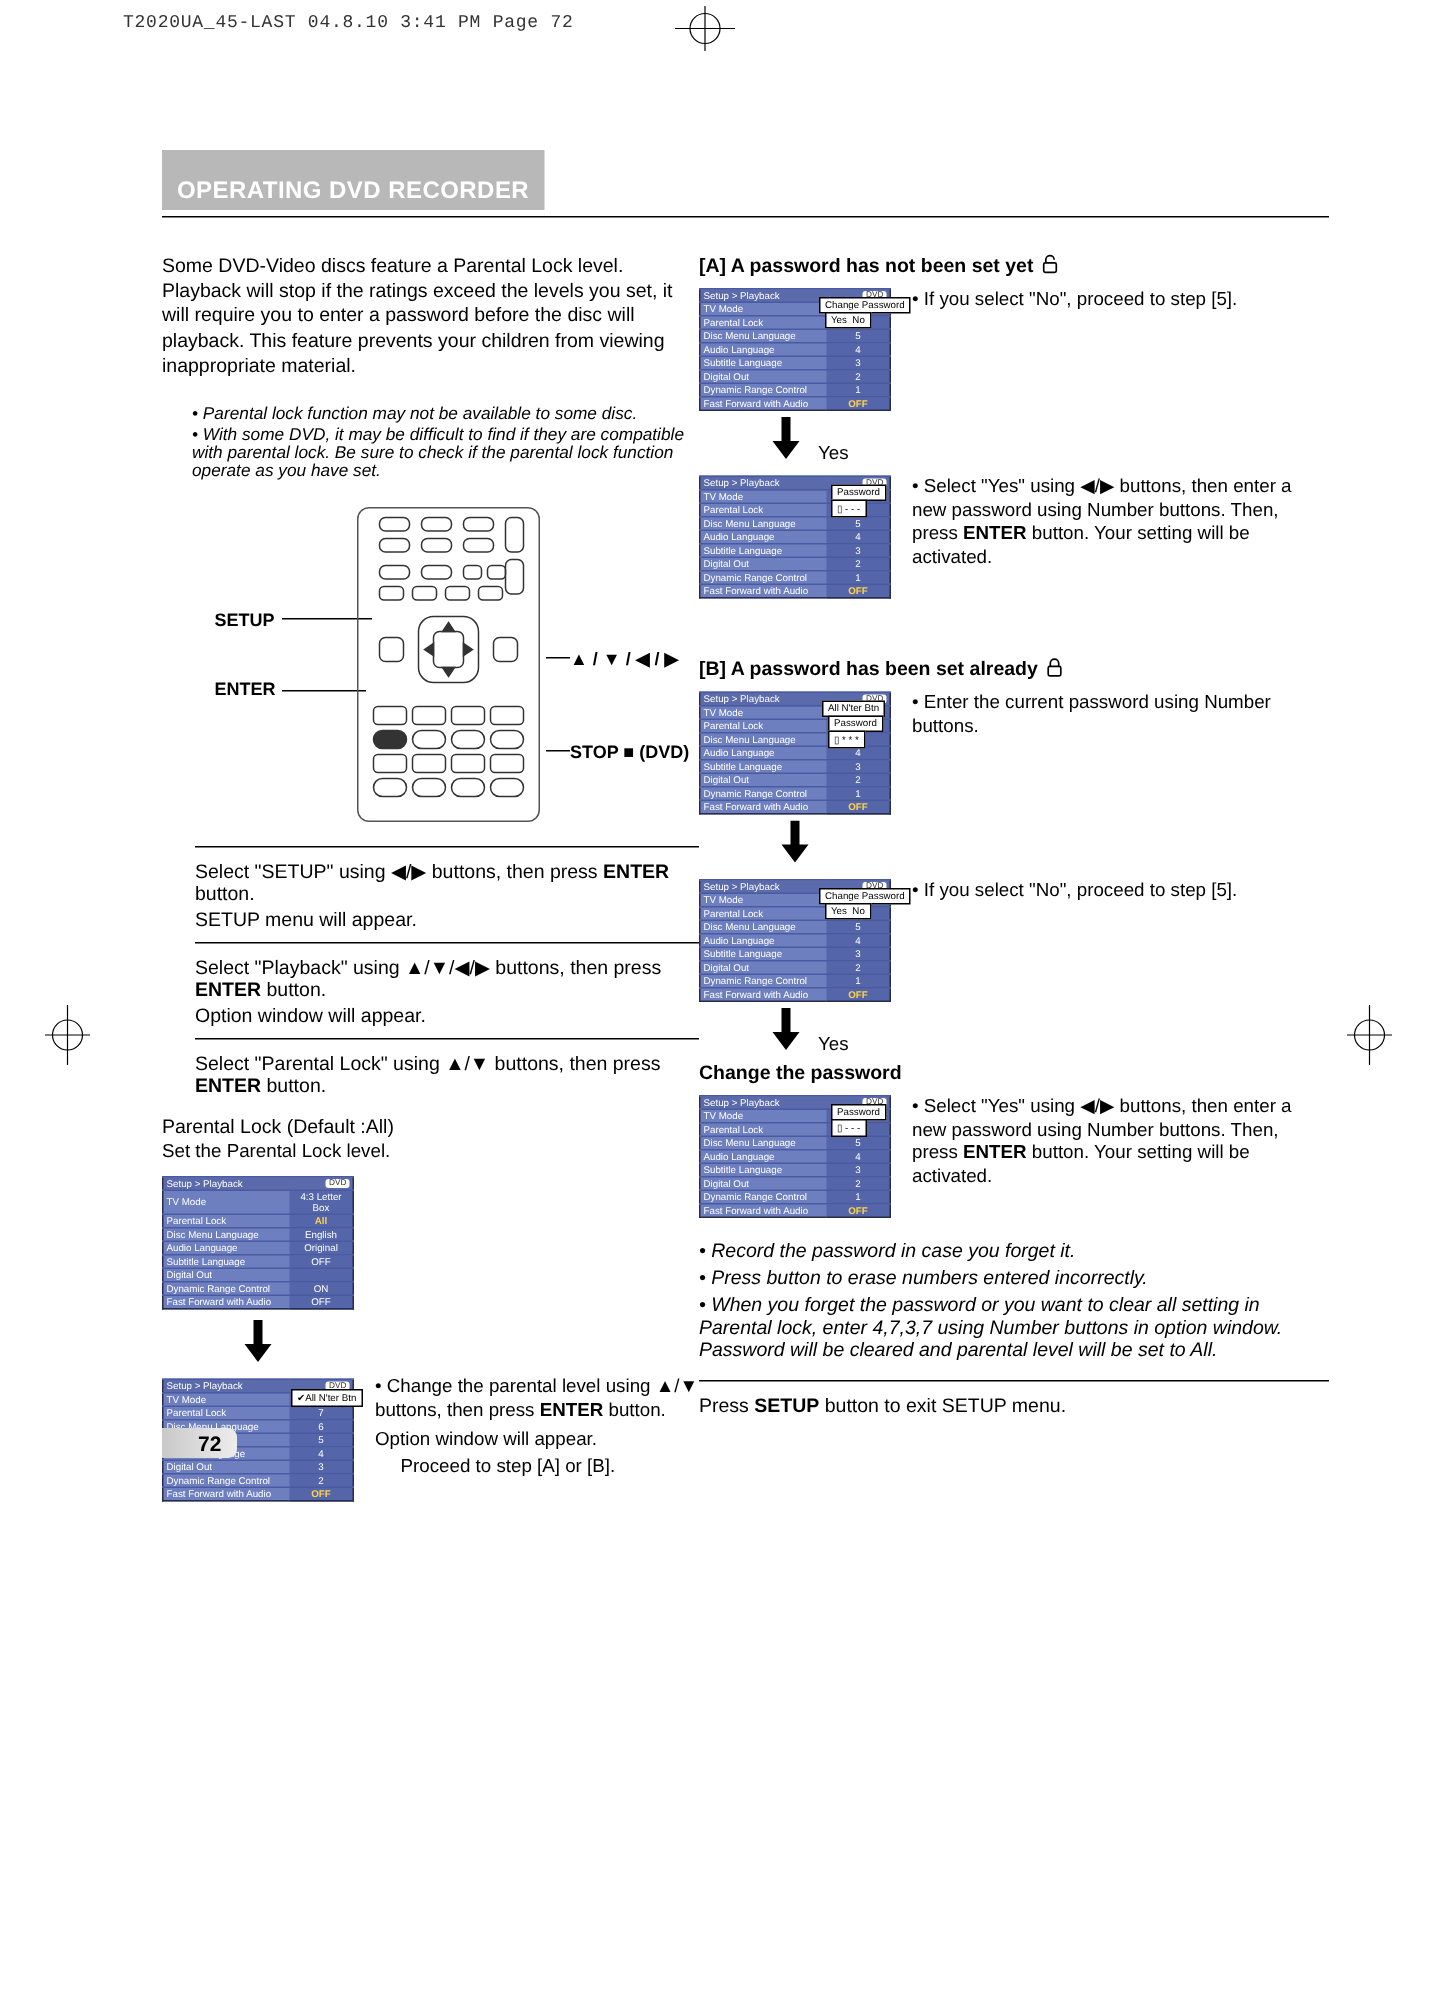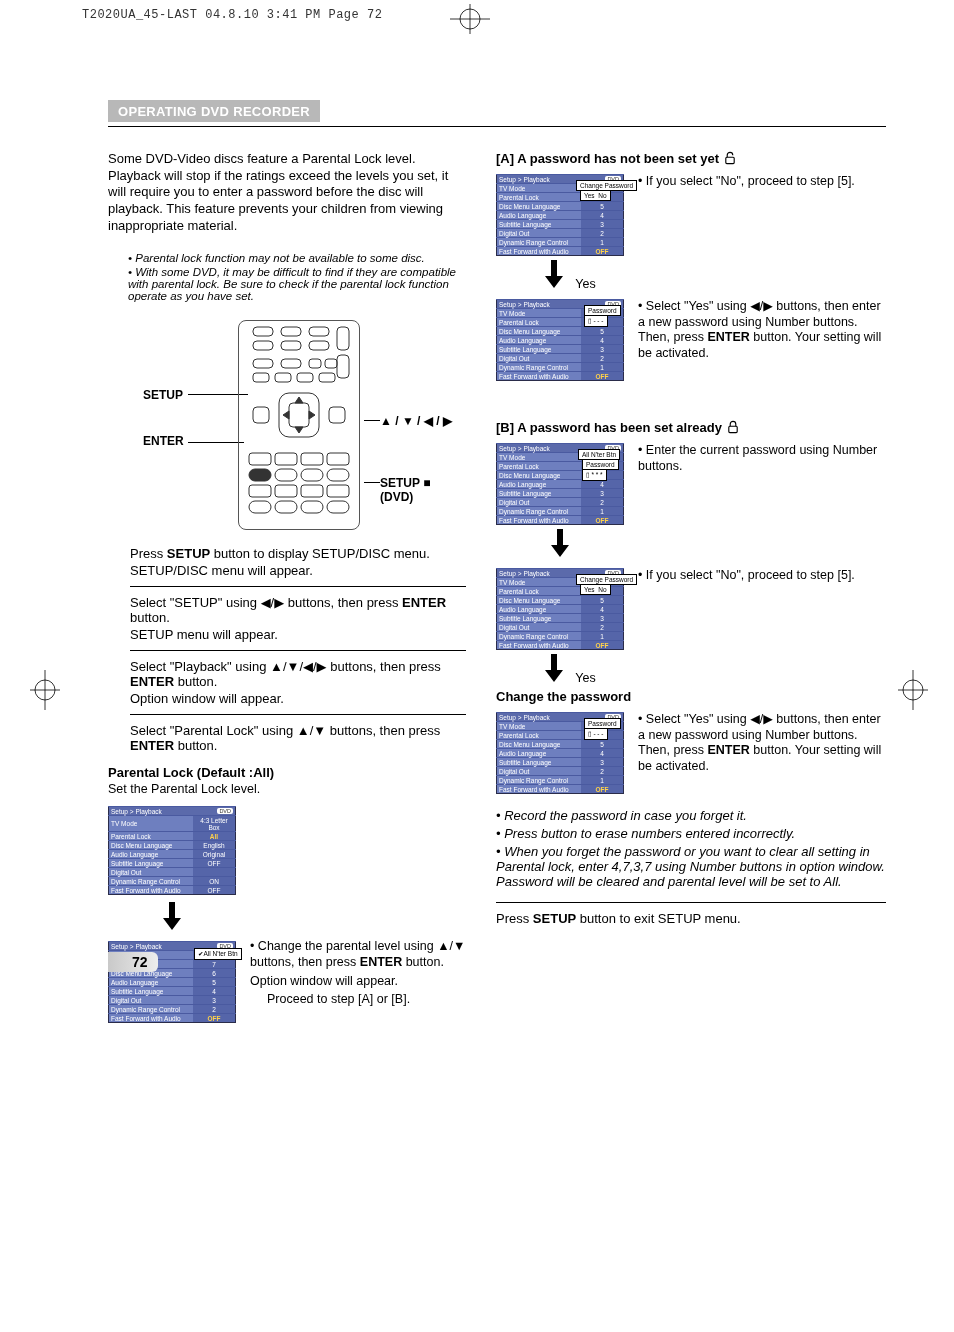--- a/index.html
+++ b/index.html
@@ -9,27 +9,27 @@
   
   .cm line{stroke:#000;stroke-width:.8}
   .cm circle{fill:none;stroke:#000;stroke-width:.8}
   .cropmark-top{position:absolute;top:4px;left:450px}
   .cropmark-left{position:absolute;top:670px;left:30px}
   .cropmark-right{position:absolute;top:670px;left:898px}
   .cropmark-bottom{position:absolute;top:1302px;left:450px}
 
   .content{position:absolute;top:100px;left:108px;right:68px;bottom:70px}
 
-  .op-bar{display:inline-block;background:#b8b8b8;color:#fff;font-weight:bold;font-size:13px;padding:4px 10px 3px 10px;letter-spacing:.3px}
+  .op-bar{display:inline-block;background:#b8b8b8;color:#fff;font-weight:bold;font-size:16px;padding:19px 10px 3px 10px;letter-spacing:.3px}
   .title-row{margin-top:6px}
   .title-row .big{font-size:36px;font-weight:bold;letter-spacing:1px}
   .title-row .rest{font-size:18px;font-weight:bold;letter-spacing:.6px}
   hr.thin{border:none;border-top:.8px solid #000;margin:4px 0}
 
-  .cols{display:flex;gap:30px;margin-top:24px}
+  .cols{display:flex;margin-top:24px}
   .colA{width:358px}
   .colB{flex:1}
 
   .intro{font-size:13px;line-height:1.28}
   .notes{font-size:11.5px;font-style:italic;margin-top:18px;padding-left:20px}
   .notes li{margin-bottom:2px}
   .notes, .notes2{list-style:none}
   .notes li::before, .notes2 li::before{content:"• ";}
 
   
@@ -44,21 +44,21 @@
   .lead{position:absolute;height:1px;background:#000}
   .lead.s1{left:80px;top:78px;width:60px}
   .lead.s2{left:80px;top:126px;width:56px}
   .lead.s3{left:256px;top:104px;width:16px}
   .lead.s4{left:256px;top:166px;width:16px}
 
   .step-box{border:1px solid #000;padding:4px 6px;font-size:12.5px;margin-top:10px}
   .steps{padding-left:22px;margin-top:10px}
   .steps .grp{font-size:13px;margin-bottom:8px}
   .steps .grp p{margin:2px 0}
-  .sec-head{font-size:13px;font-weight:bold;margin-top:12px}
+  .sec-head{font-size:13px;font-weight:normal;margin-top:12px}
   hr.mid{border:none;border-top:.6px solid #000;margin:8px 0}
 
   
   .osd{width:128px;border-collapse:collapse;font-size:6.5px;color:#fff;background:#6e7fbf;border:1px solid #2a2c4a}
   .osd td{padding:.5px 2px;border-top:1px solid #4a5aa0}
   .osd .hdr td{background:#5b6aab}
   .osd .val{text-align:center;width:38px;background:#5565a9}
   .osd .hilite{color:#ffd24a;font-weight:bold}
   .osd .dvdtag{float:right;background:#fff;color:#333;border-radius:2px;font-size:5.5px;padding:0 2px}
 
@@ -132,21 +132,21 @@
         <ul class="notes">
           <li>Parental lock function may not be available to some disc.</li>
           <li>With some DVD, it may be difficult to find if they are compatible with parental lock. Be sure to check if the parental lock function operate as you have set.</li>
         </ul>
 
         
         <div class="remote-wrap">
           <span class="rlabel setup">SETUP</span>
           <span class="rlabel enter">ENTER</span>
           <span class="rlabel arrows arrow-sym">▲ / ▼ / ◀ / ▶</span>
-          <span class="rlabel stop">SETUP ■ (DVD)</span>
+          <span class="rlabel stop">STOP ■ (DVD)</span>
           <span class="lead s1"></span>
             <span class="lead s2"></span>
             <span class="lead s3"></span>
             <span class="lead s4"></span>
           <div class="remote">
             <svg width="120" height="208">
 
               <g fill="none" stroke="#333" stroke-width="1">
                 <rect x="14" y="6" width="20" height="9" rx="4"></rect>
                   <rect x="42" y="6" width="20" height="9" rx="4"></rect>
@@ -194,24 +194,20 @@
                   <rect x="36" y="180" width="22" height="12" rx="6"></rect>
                   <rect x="62" y="180" width="22" height="12" rx="6"></rect>
                   <rect x="88" y="180" width="22" height="12" rx="6"></rect>
               </g>
             </svg>
           </div>
         </div>
 
 
         <div class="steps">
-          <div class="grp">
-            <p>Press <span class="txtb">SETUP</span> button to display SETUP/DISC menu.</p>
-            <p>SETUP/DISC menu will appear.</p>
-          </div>
           <hr class="mid">
           <div class="grp">
             <p>Select "SETUP" using <span class="tri">◀/▶</span> buttons, then press <span class="txtb">ENTER</span> button.</p>
             <p>SETUP menu will appear.</p>
           </div>
           <hr class="mid">
           <div class="grp">
             <p>Select "Playback" using <span class="tri">▲/▼/◀/▶</span> buttons, then press <span class="txtb">ENTER</span> button.</p>
             <p>Option window will appear.</p>
           </div>

